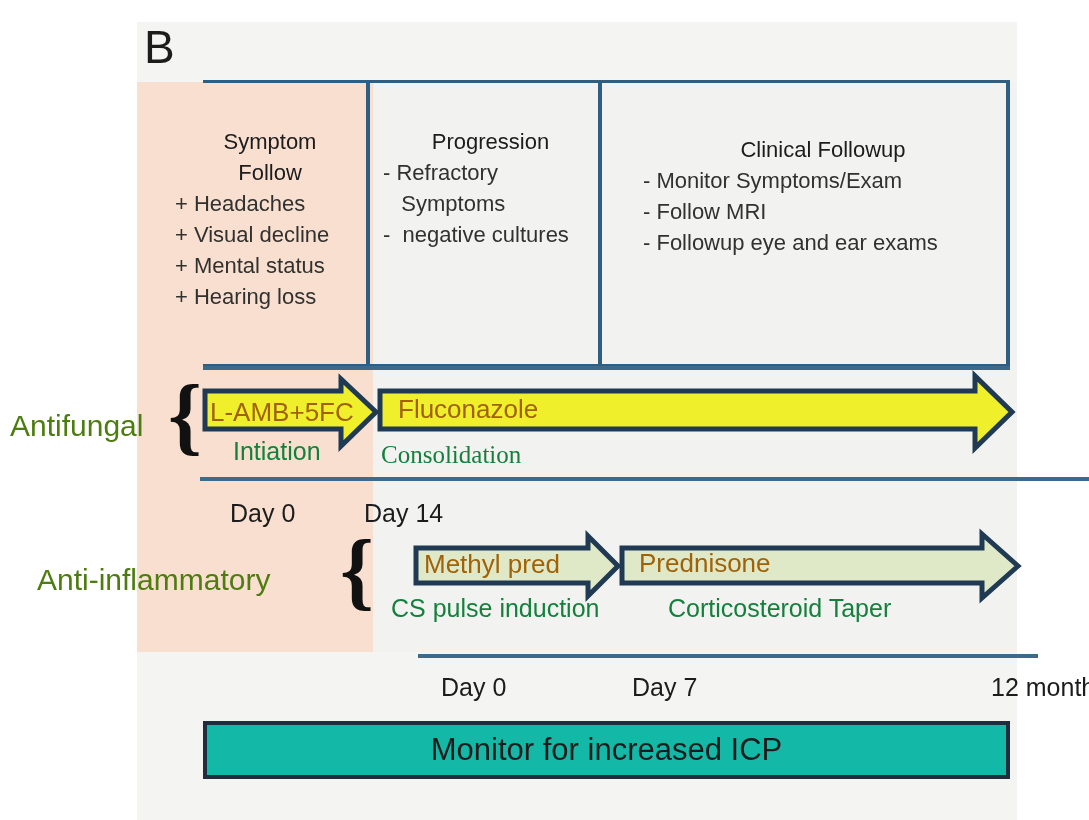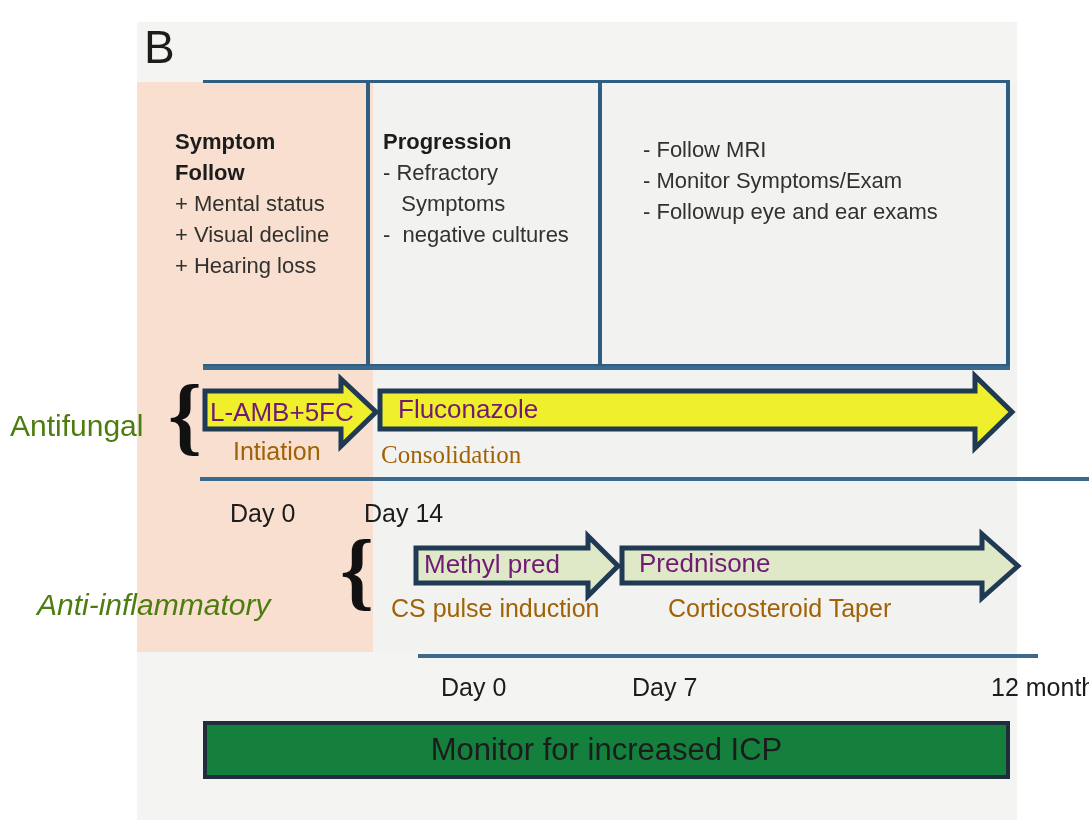--- a/index.html
+++ b/index.html
@@ -46,54 +46,54 @@
   .hdr-div-2{left:598px;}
   .hdr-right-edge{
     position:absolute;left:1006px;top:80px;width:4px;height:288px;background:#2e5f82;
   }
 
   
   .col{
     position:absolute;
     font-size:22px;line-height:31px;color:#31312f;
   }
-  .col .h{font-weight:bold;display:block;color:#1c1c1c;}
+  .col .h{font-weight:normal;display:block;color:#1c1c1c;text-align:center;}
   .col .li{display:block;white-space:pre;}
   .col-1{left:175px;top:126px;width:190px;}
   .col-2{left:383px;top:126px;width:215px;}
   .col-3{left:643px;top:134px;width:360px;}
 
   
   .rule{
     position:absolute;background:#3c6a8c;height:4px;
   }
   .rule-af-top{left:203px;top:366px;width:807px;}
   .rule-af-axis{left:200px;top:477px;width:889px;height:4px;}
   .rule-ai-axis{left:418px;top:654px;width:620px;height:4px;}
 
   
   .row-label{
     position:absolute;font-size:30px;color:#4d7c0f;white-space:nowrap;
   }
   .lbl-antifungal{left:10px;top:409px;}
-  .lbl-antiinflam{left:37px;top:588px;font-style:italic;}
+  .lbl-antiinflam{left:37px;top:563px;}
   .brace{
     position:absolute;font-size:86px;line-height:86px;color:#111;
     font-family:"Liberation Serif", serif;font-weight:bold;
   }
   .brace-af{left:168px;top:372px;}
   .brace-ai{left:340px;top:527px;}
 
   
   .arrow-layer{position:absolute;left:0;top:0;width:1089px;height:820px;}
   .arrow-text{
-    position:absolute;font-size:26px;color:#701a75;white-space:nowrap;
+    position:absolute;font-size:26px;color:#a16207;white-space:nowrap;
   }
   .phase-text{
-    position:absolute;font-size:25px;color:#a16207;white-space:nowrap;
+    position:absolute;font-size:25px;color:#15803d;white-space:nowrap;
   }
   .tick-text{
     position:absolute;font-size:25px;color:#1c1c1c;white-space:nowrap;font-weight:400;margin-left:47px;
   }
 
   
   .t-lamb{left:210px;top:397px;}
   .t-fluc{left:398px;top:394px;}
   .t-init{left:233px;top:437px;}
   .t-consol{left:381px;top:441px;font-family:Liberation Serif, serif;}
@@ -107,21 +107,21 @@
   .t-cstaper{left:668px;top:594px;}
   .t-day0-ai{left:394px;top:673px;}
   .t-day7-ai{left:585px;top:673px;}
   .t-12mo{left:944px;top:673px;}
 
   
   .icp-box{
     position:absolute;left:203px;top:721px;width:807px;height:58px;
     box-sizing:border-box;
     border:4px solid #1f2d3d;
-    background:#15803d;
+    background:#14b8a6;
     display:flex;align-items:center;justify-content:center;
   }
   .icp-text{font-size:31px;color:#1c1c1c;}
 </style>
 </head>
 <body>
 
 <div id="stage">
 
   <div class="panel-gray"></div>
@@ -132,35 +132,37 @@
 
   <div class="header-box-top"></div>
   <div class="header-box-bottom"></div>
   <div class="hdr-divider hdr-div-1"></div>
   <div class="hdr-divider hdr-div-2"></div>
   <div class="hdr-right-edge"></div>
 
   <div class="col col-1">
     <span class="h">Symptom</span>
     <span class="h">Follow</span>
+    <span class="li">+ Headaches</span>
+    <span class="li">+ Visual decline</span>
     <span class="li">+ Mental status</span>
-    <span class="li">+ Visual decline</span>
     <span class="li">+ Hearing loss</span>
   </div>
 
   <div class="col col-2">
     <span class="h">Progression</span>
     <span class="li">- Refractory</span>
     <span class="li">   Symptoms</span>
     <span class="li">-  negative cultures</span>
   </div>
 
   <div class="col col-3">
+    <span class="h">Clinical Followup</span>
+    <span class="li">- Monitor Symptoms/Exam</span>
     <span class="li">- Follow MRI</span>
-    <span class="li">- Monitor Symptoms/Exam</span>
     <span class="li">- Followup eye and ear exams</span>
   </div>
 
   <div class="rule rule-af-top"></div>
   <div class="rule rule-af-axis"></div>
   <div class="rule rule-ai-axis"></div>
 
   <div class="row-label lbl-antifungal">Antifungal</div>
   <div class="brace brace-af">{</div>
 

